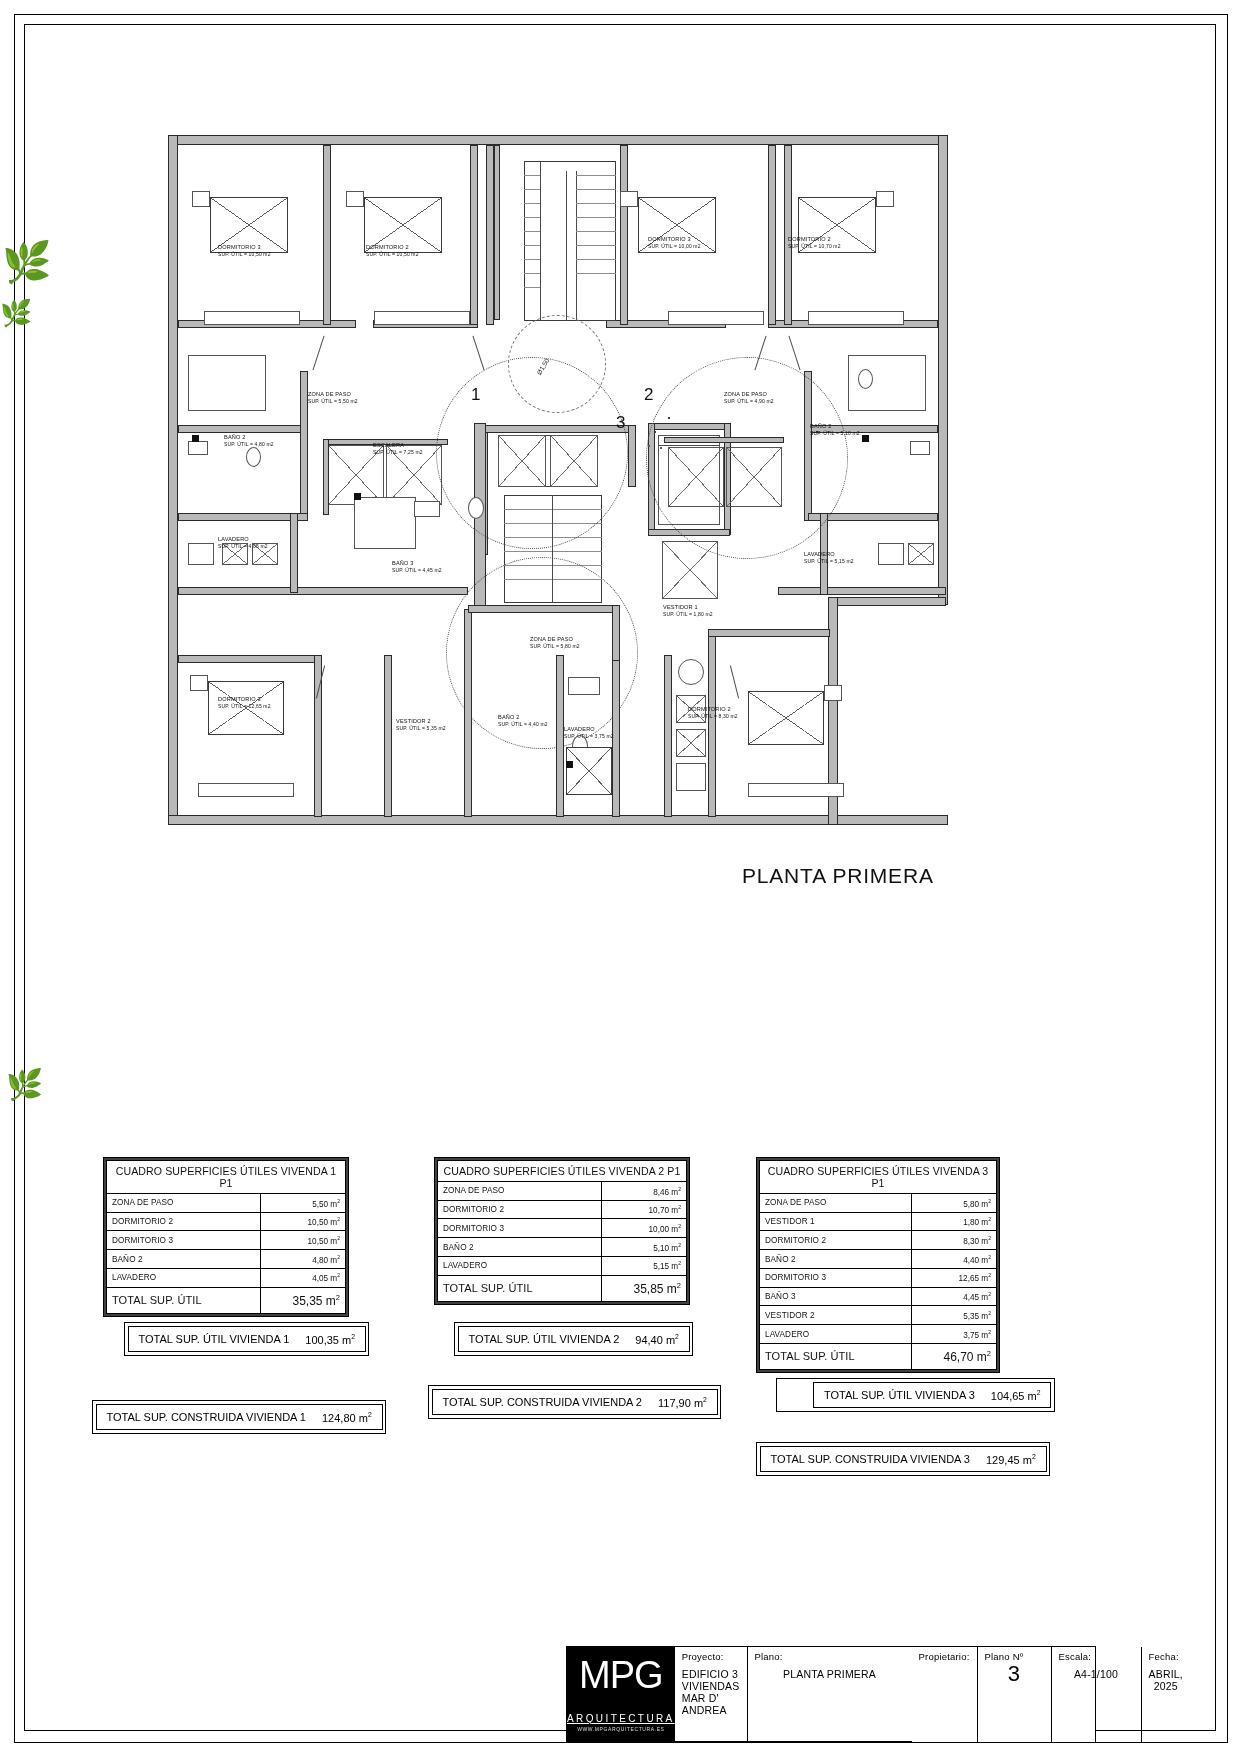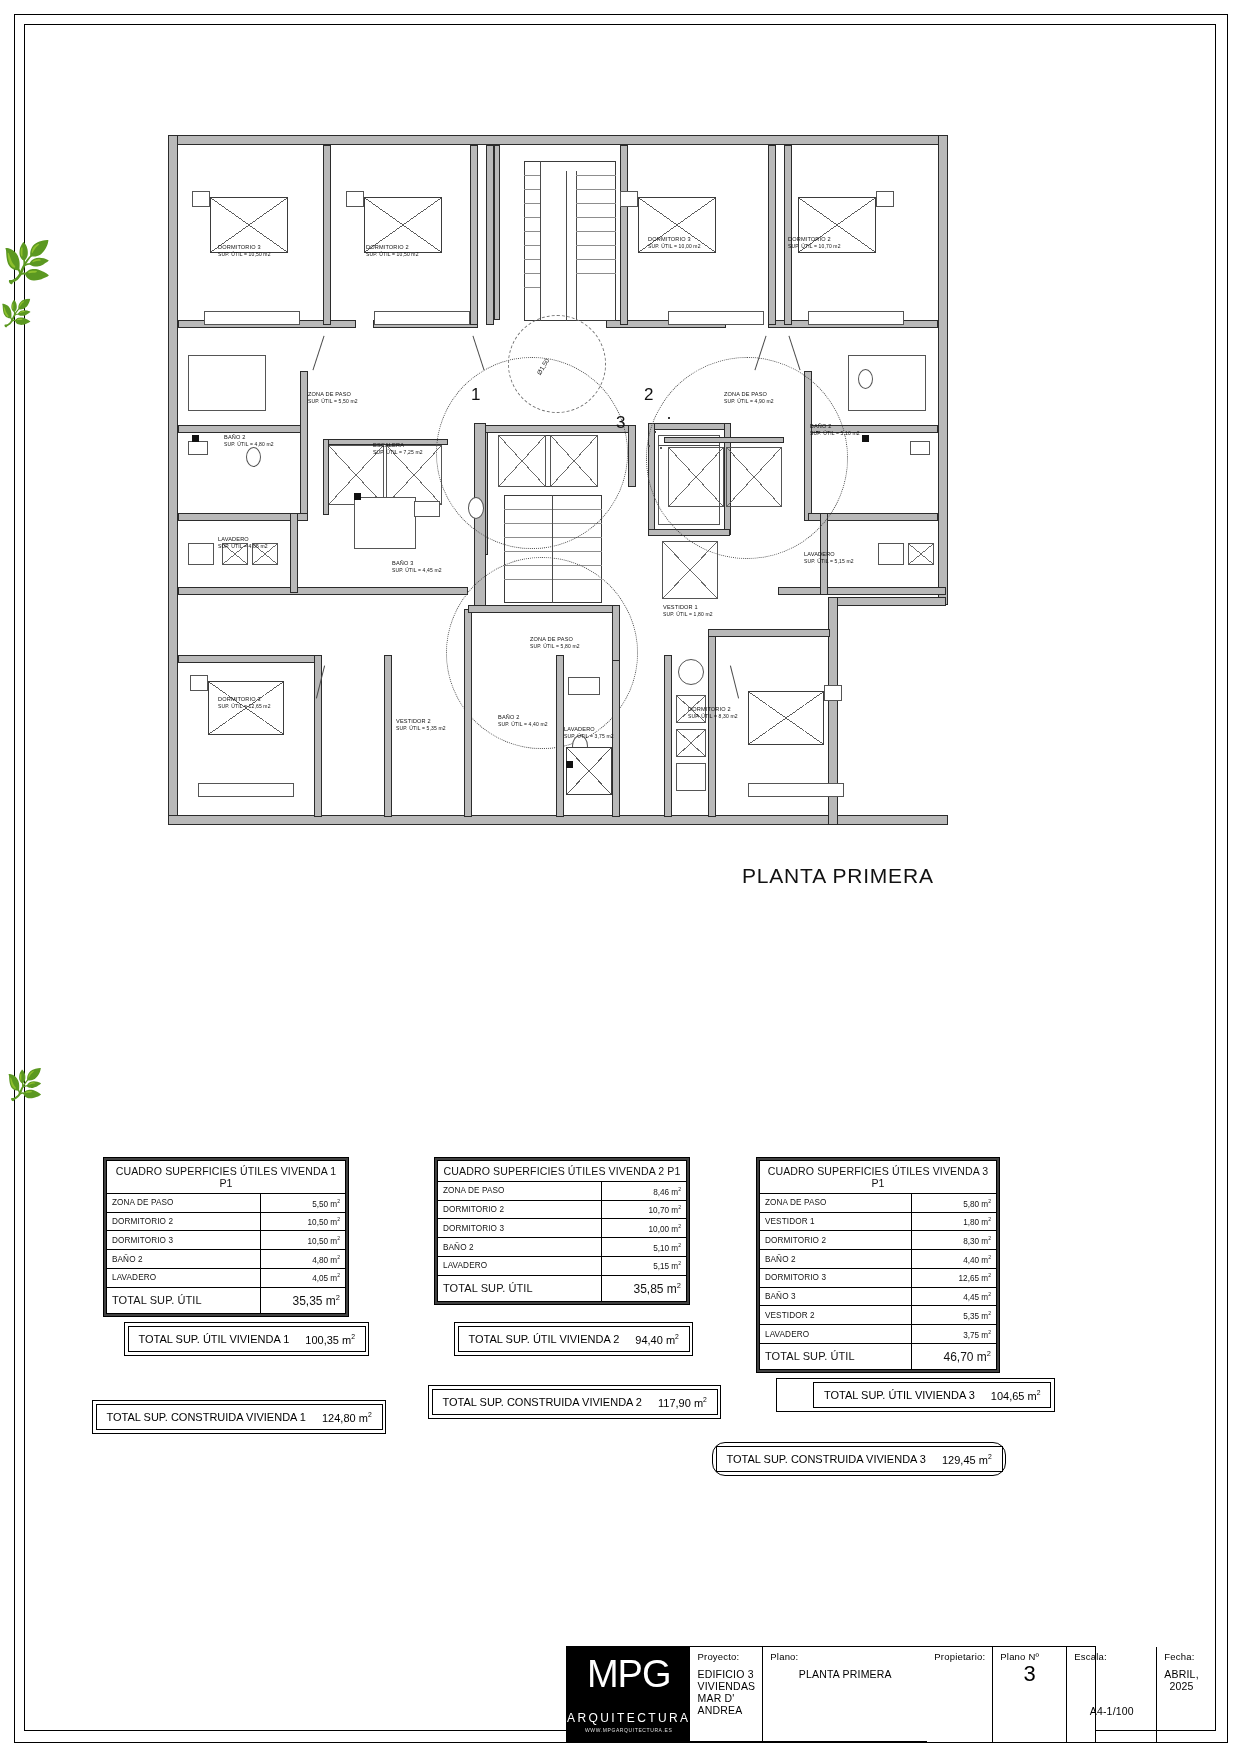--- a/index.html
+++ b/index.html
@@ -60,36 +60,36 @@
   .sumbox .inner{border:1px solid #000;padding:6px 10px;font-size:11px;white-space:nowrap;display:flex;gap:16px;align-items:baseline;}
   .sumbox .inner .v{font-weight:400;}
 
   
   #note{position:absolute;left:128px;top:1400px;width:250px;border:1px solid #000;padding:10px 12px;font-size:11.4px;line-height:1.55;letter-spacing:.15px;color:#111;}
 
   
   #titleblock{position:absolute;left:566px;top:1646px;width:530px;height:97px;border:1.6px solid #000;display:flex;background:#fff;box-sizing:border-box;}
   #logo{width:131px;background:#000;color:#fff;display:flex;flex-direction:column;align-items:center;justify-content:center;}
   #logo .mpg{font-size:38px;letter-spacing:-1px;line-height:.95;}
-  #logo .arq{font-size:12px;letter-spacing:2.4px;margin-top:19px;}
+  #logo .arq{font-size:10px;letter-spacing:2.4px;margin-top:19px;text-decoration:underline;}
   #logo .web{font-size:5px;letter-spacing:.6px;margin-top:2px;opacity:.85;}
   .tbcols{flex:1;display:flex;flex-direction:row;}
   .tbrow{flex:1;display:flex;border-bottom:1.1px solid #000;}
   .tbrow:last-child{border-bottom:0;}
   .tbcell{border-right:1.1px solid #000;padding:4px 7px;display:flex;flex-direction:column;justify-content:flex-start;box-sizing:border-box;}
   .tbcell:last-child{border-right:0;}
   .tbcell .k{font-size:9.5px;letter-spacing:.2px;}
   .tbcell .v{font-size:10.5px;margin-top:6px;letter-spacing:.2px;}
   .tbcell .v.center{text-align:center;}
   .tbcell .v.big{font-size:22px;text-align:center;margin-top:1px;line-height:1;}
   .c-proy{flex:1;}
   .c-plano{width:164px;}
   .c-prop{flex:1;}
   .c-num{width:74px;}
-  .c-esc{width:90px;gap:37px;}
+  .c-esc{width:90px;}
   .c-fecha{flex:1;}
 </style>
 </head>
 <body>
 
 <div id="sheet">
 
   <div class="frame-outer"></div>
   <div class="frame-inner"></div>
 
@@ -492,21 +492,21 @@
         <span>TOTAL SUP. CONSTRUIDA VIVIENDA 1</span>
         <span class="v"><span>124,80</span>&nbsp;<span>m</span><sup>2</sup></span>
       </div>
   </div>
   <div class="sumbox" style="left:428px;top:1385px;">
     <div class="inner">
         <span>TOTAL SUP. CONSTRUIDA VIVIENDA 2</span>
         <span class="v"><span>117,90</span>&nbsp;<span>m</span><sup>2</sup></span>
       </div>
   </div>
-  <div class="sumbox" style="left:712px;top:1442px;border-radius:13px;">
+  <div class="sumbox" style="left:756px;top:1442px;">
     <div class="inner">
         <span>TOTAL SUP. CONSTRUIDA VIVIENDA 3</span>
         <span class="v"><span>129,45</span>&nbsp;<span>m</span><sup>2</sup></span>
       </div>
   </div>
 
 
   <div id="titleblock">
     <div id="logo">
       <div class="mpg">MPG</div>

